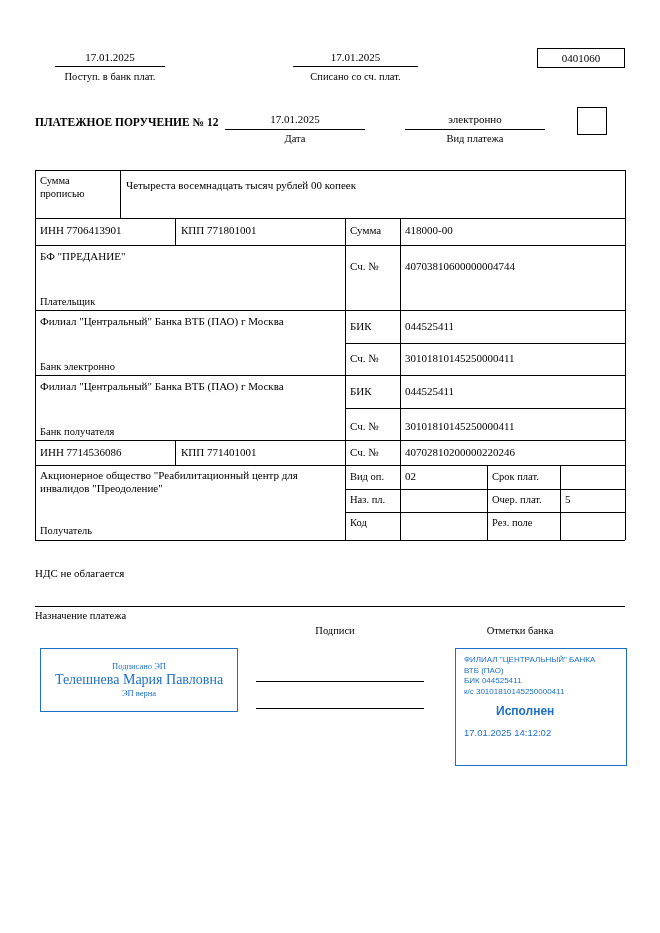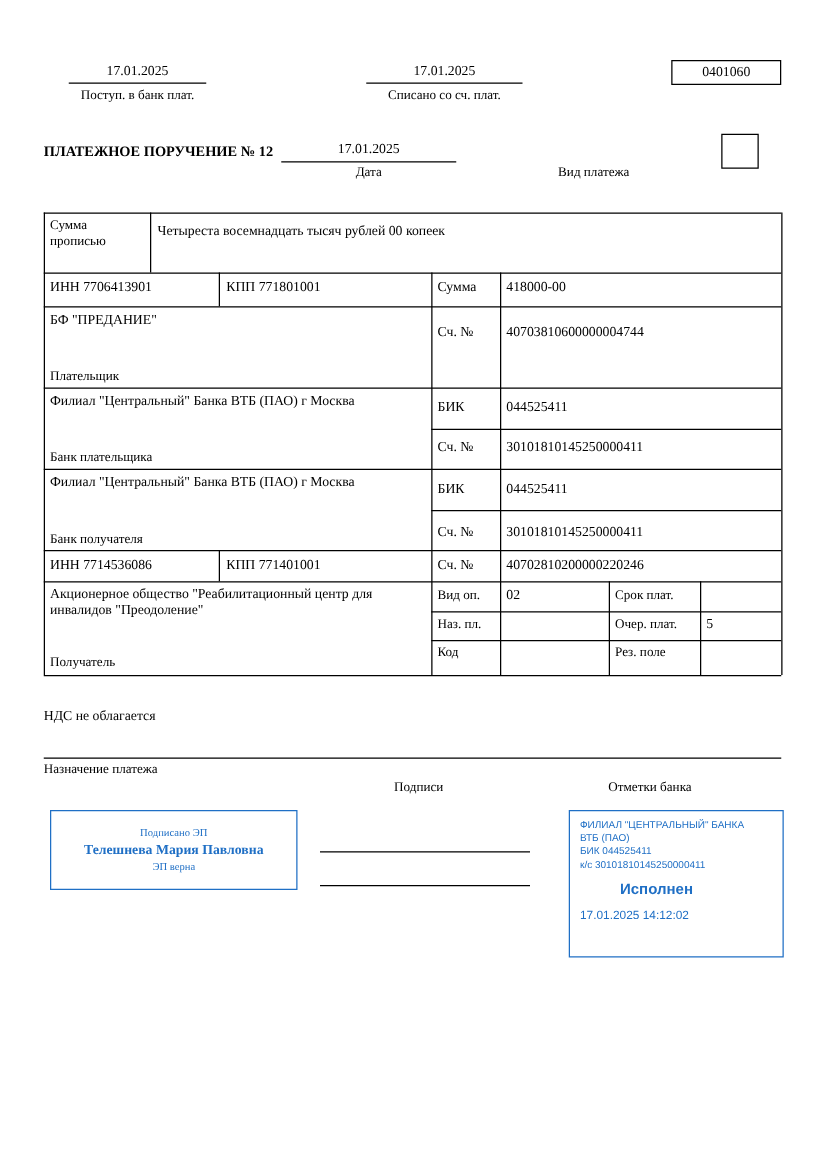--- a/index.html
+++ b/index.html
@@ -11,41 +11,42 @@
   .b{font-weight:bold;}
   .c{text-align:center;}
   .ul{position:absolute;border-bottom:1px solid #000;text-align:center;font-size:11px;line-height:15px;}
   .hl{position:absolute;height:1px;background:#000;}
   .vl{position:absolute;width:1px;background:#000;}
   .box{position:absolute;border:1px solid #000;box-sizing:border-box;}
   .blue{color:var(--stamp_blue,#1f6fc5);}
   .esign{position:absolute;left:40px;top:648px;width:198px;height:64px;border:1px solid var(--stamp_blue,#1f6fc5);
          box-sizing:border-box;display:flex;flex-direction:column;align-items:center;justify-content:center;gap:3px;text-align:center;}
   .esign .sm{font-size:8.5px;line-height:9px;}
-  .esign .nm{font-size:11px;font-weight:bold;line-height:12px;}
+  .esign .nm{font-size:14px;font-weight:normal;line-height:12px;}
   .stamp{position:absolute;left:455px;top:648px;width:172px;height:118px;border:1px solid var(--stamp_blue,#1f6fc5);
          box-sizing:border-box;padding:6px 8px;font-family:"Liberation Sans","DejaVu Sans",sans-serif;}
   .stamp .sm{font-size:8px;line-height:10.5px;white-space:nowrap;}
   .stamp .st{font-size:12px;font-weight:bold;margin-top:7px;padding-left:32px;}
   .stamp .dt{font-size:9.5px;margin-top:9px;}
 </style>
 </head>
 <body>
 
 <div class="page">
 
   <div class="ul" style="left:55px;top:50px;width:110px;height:16px">17.01.2025</div>
   <div class="t l c" style="left:55px;top:70px;width:110px">Поступ. в банк плат.</div>
   <div class="ul" style="left:293px;top:50px;width:125px;height:16px">17.01.2025</div>
   <div class="t l c" style="left:293px;top:70px;width:125px">Списано со сч. плат.</div>
   <div class="box c" style="left:537px;top:48px;width:88px;height:20px;line-height:18px;font-size:11px">0401060</div>
 
   <div class="t b" style="left:35px;top:116px;font-size:11.5px">ПЛАТЕЖНОЕ ПОРУЧЕНИЕ № 12</div>
   <div class="ul" style="left:225px;top:112px;width:140px;height:17px">17.01.2025</div>
   <div class="t l c" style="left:225px;top:132px;width:140px">Дата</div>
+  <div class="ul" style="left:405px;top:112px;width:140px;height:17px">электронно</div>
   <div class="t l c" style="left:405px;top:132px;width:140px">Вид платежа</div>
   <div class="box" style="left:577px;top:107px;width:30px;height:28px"></div>
 
   <div class="hl" style="left:35px;top:170px;width:590px"></div>
   <div class="hl" style="left:35px;top:218px;width:590px"></div>
   <div class="hl" style="left:35px;top:245px;width:590px"></div>
   <div class="hl" style="left:35px;top:310px;width:590px"></div>
   <div class="hl" style="left:345px;top:343px;width:280px"></div>
   <div class="hl" style="left:35px;top:375px;width:590px"></div>
   <div class="hl" style="left:345px;top:408px;width:280px"></div>
@@ -71,21 +72,21 @@
   <div class="t" style="left:181px;top:224px">КПП 771801001</div>
   <div class="t" style="left:350px;top:224px">Сумма</div>
   <div class="t" style="left:405px;top:224px">418000-00</div>
 
   <div class="t w" style="left:40px;top:250px;width:300px">БФ "ПРЕДАНИЕ"</div>
   <div class="t l" style="left:40px;top:295px">Плательщик</div>
   <div class="t" style="left:350px;top:260px">Сч. №</div>
   <div class="t" style="left:405px;top:260px">40703810600000004744</div>
 
   <div class="t w" style="left:40px;top:315px;width:300px">Филиал "Центральный" Банка ВТБ (ПАО) г Москва</div>
-  <div class="t l" style="left:40px;top:360px">Банк плательщика</div>
+  <div class="t l" style="left:40px;top:360px">Банк электронно</div>
   <div class="t" style="left:350px;top:320px">БИК</div>
   <div class="t" style="left:405px;top:320px">044525411</div>
   <div class="t" style="left:350px;top:352px">Сч. №</div>
   <div class="t" style="left:405px;top:352px">30101810145250000411</div>
 
   <div class="t w" style="left:40px;top:380px;width:300px">Филиал "Центральный" Банка ВТБ (ПАО) г Москва</div>
   <div class="t l" style="left:40px;top:425px">Банк получателя</div>
   <div class="t" style="left:350px;top:385px">БИК</div>
   <div class="t" style="left:405px;top:385px">044525411</div>
   <div class="t" style="left:350px;top:420px">Сч. №</div>

